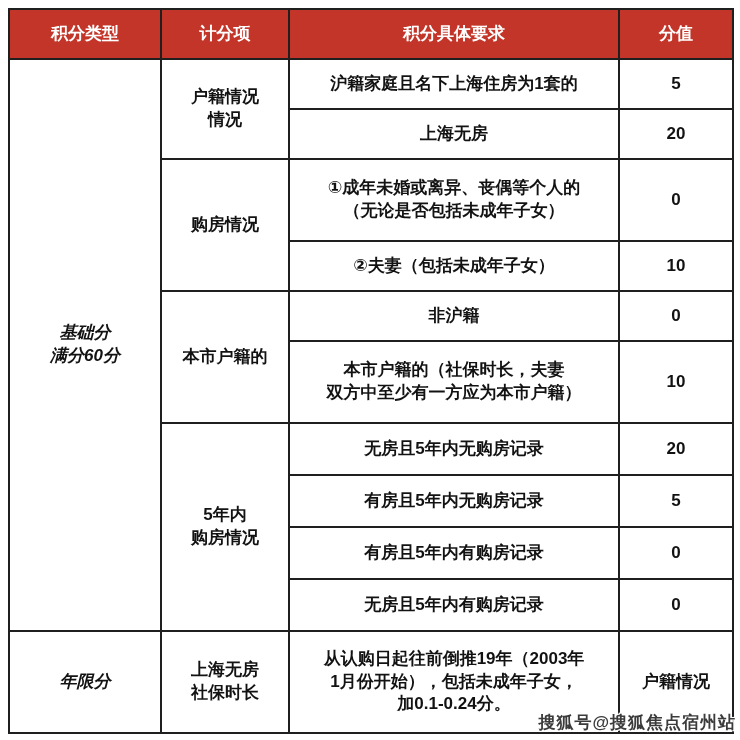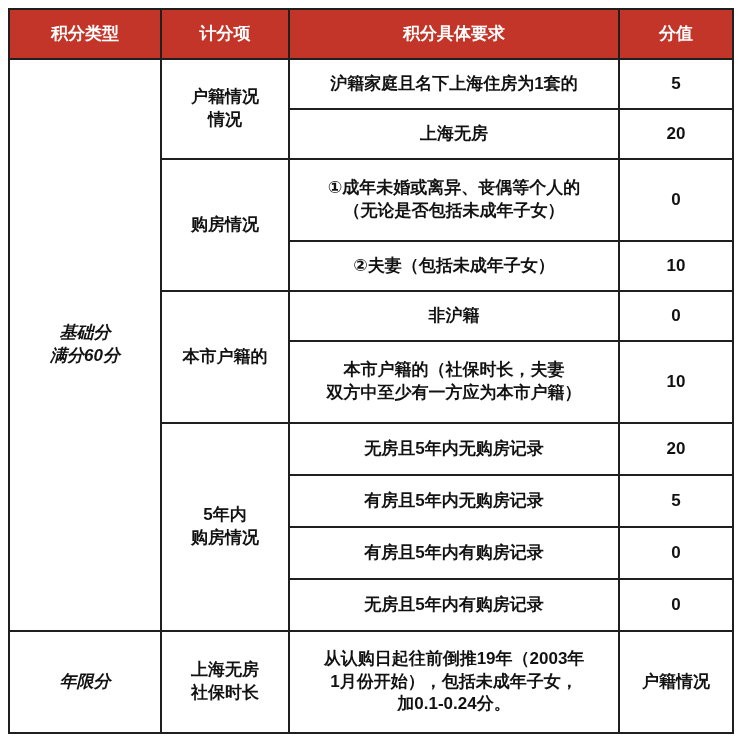--- a/index.html
+++ b/index.html
@@ -152,14 +152,15 @@
         <td class="group-cell">上海无房
 社保时长</td>
         <td class="req-cell req-left">从认购日起往前倒推19年（2003年
 1月份开始），包括未成年子女，
 加0.1-0.24分。</td>
         <td class="score-cell">户籍情况</td>
       </tr>
     </tbody>
   </table>
 
+  <div class="watermark">搜狐号@搜狐焦点宿州站</div>
 
 </div>
 
 </body></html>

